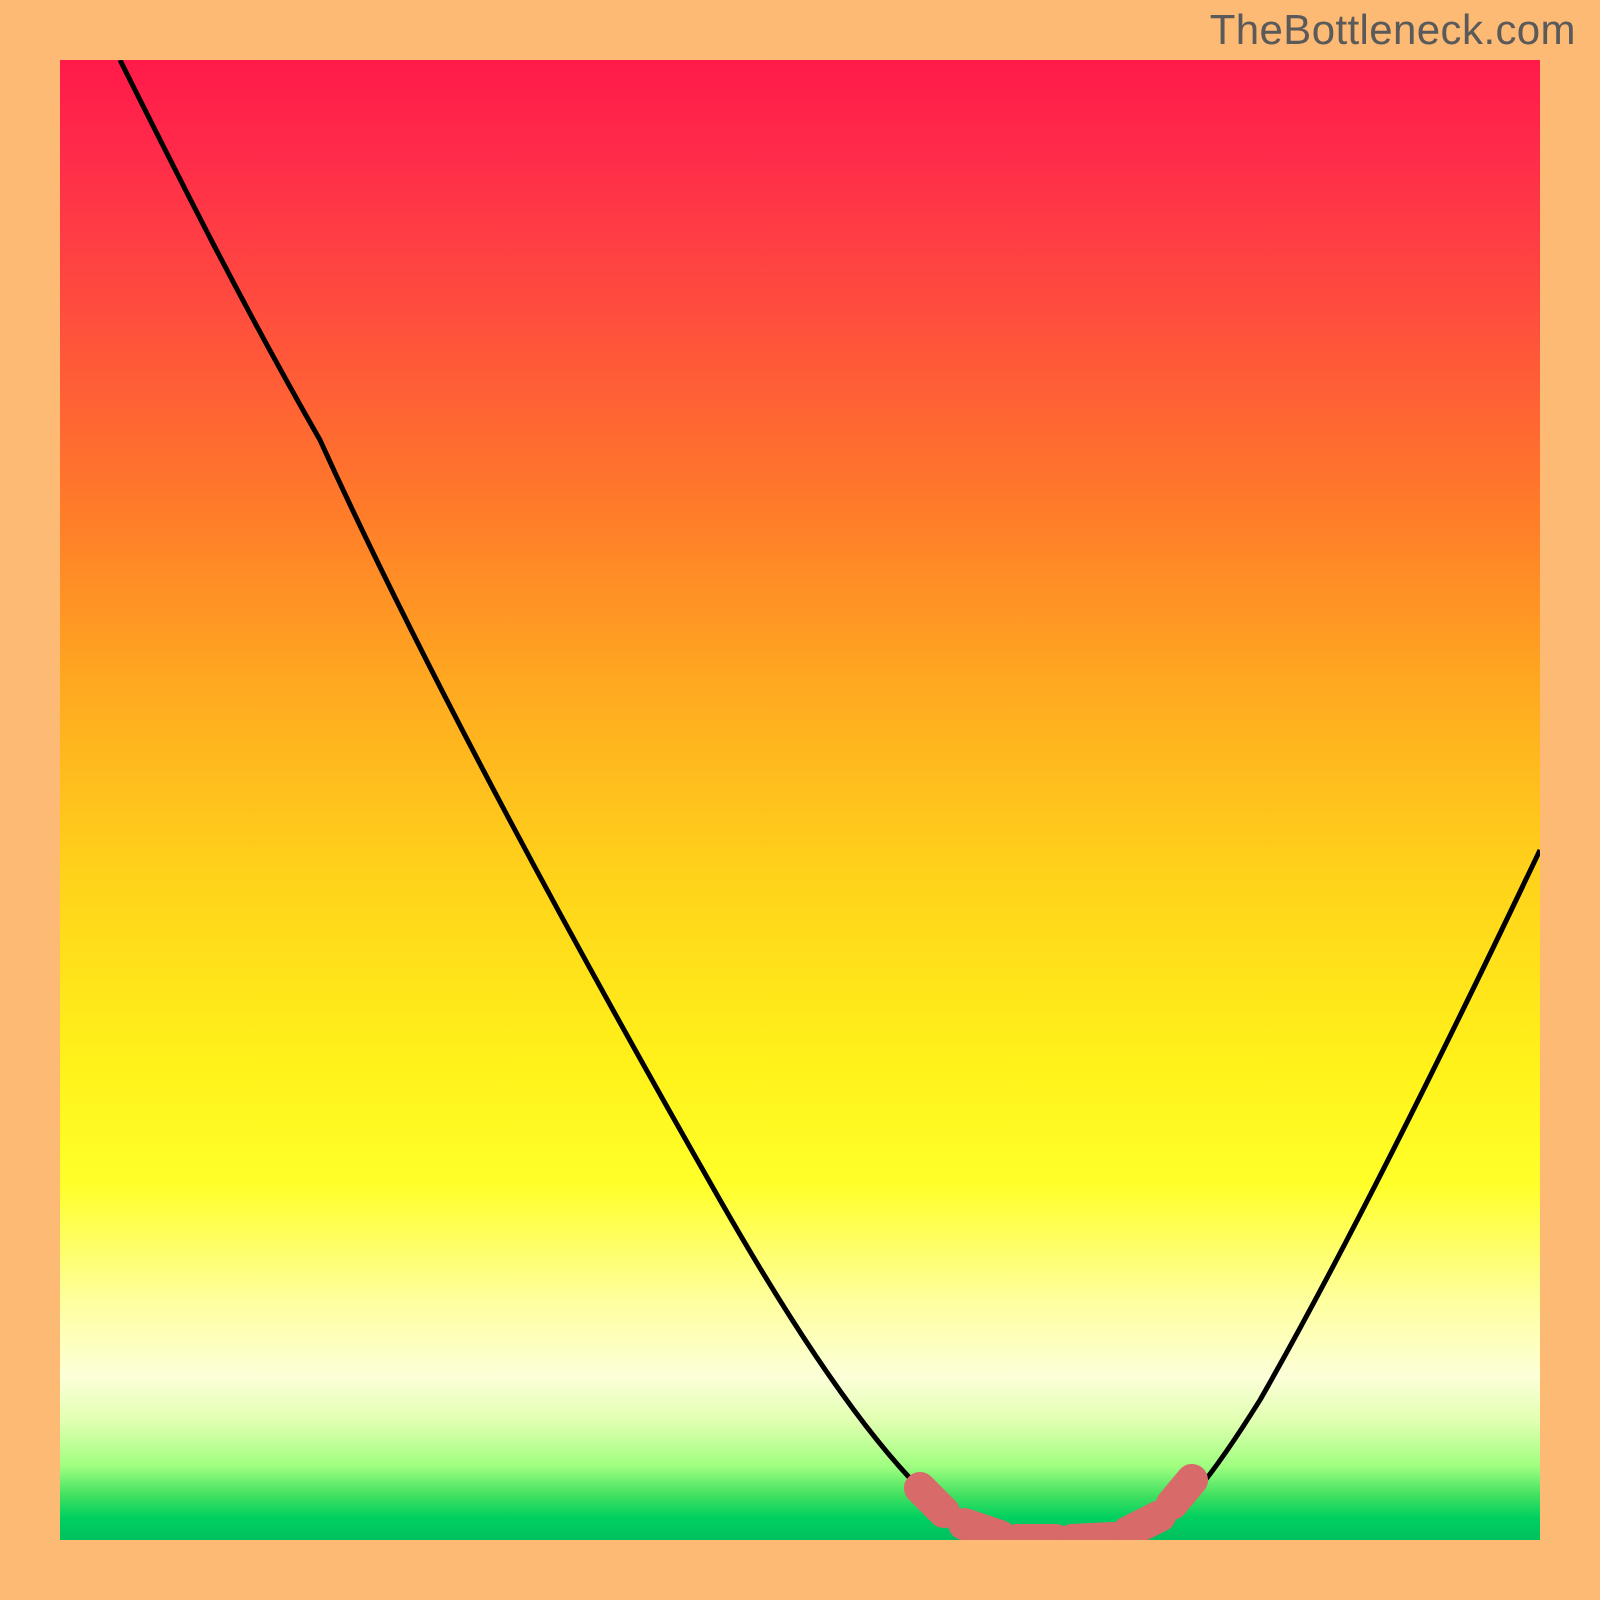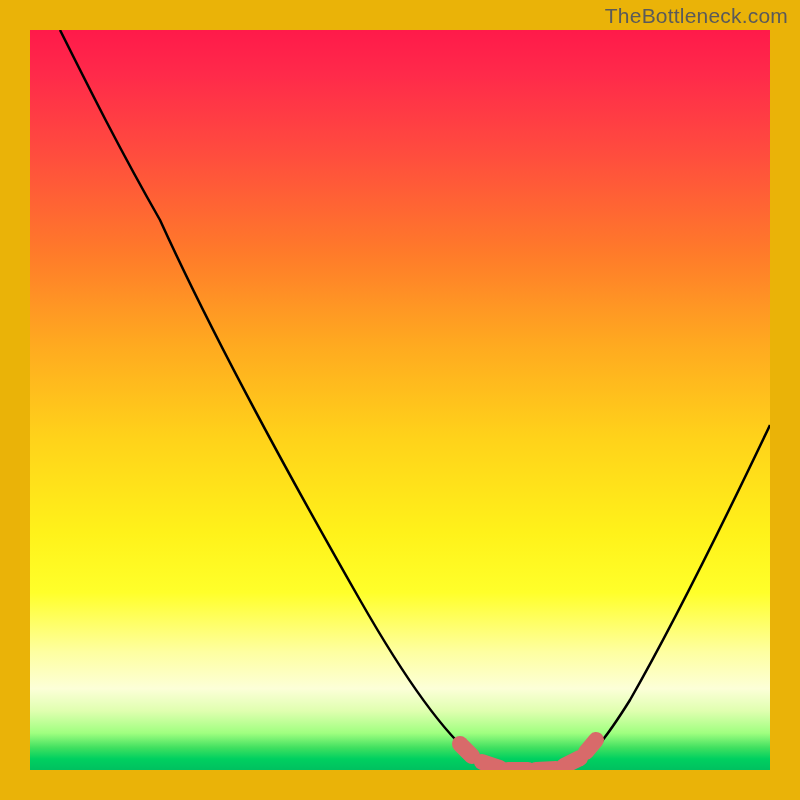--- a/index.html
+++ b/index.html
@@ -9,21 +9,21 @@
     height: 800px;
     background: #000;
     overflow: hidden;
   }
   .frame {
     position: absolute;
     left: 0;
     top: 0;
     width: 800px;
     height: 800px;
-    background: #eab308;
+    background: #fdba74;
   }
   .plot-area {
     position: absolute;
     left: 30px;
     top: 30px;
     width: 740px;
     height: 740px;
     overflow: hidden;
   }
   .gradient {

